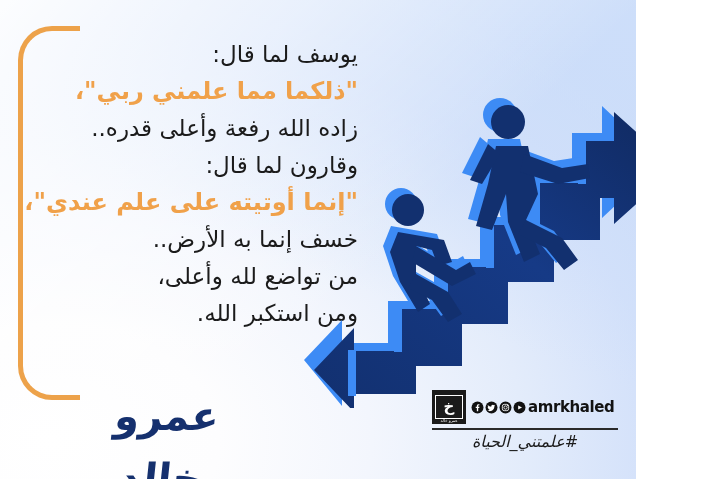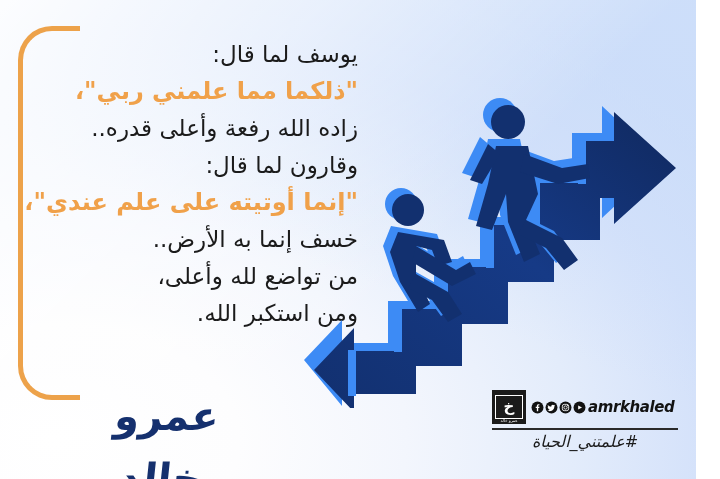--- a/index.html
+++ b/index.html
@@ -2,21 +2,21 @@
 <html><head>
 <meta charset="utf-8">
 <style>
   html, body {
     margin: 0;
     padding: 0;
     background: #ffffff;
   }
   #poster {
     position: relative;
-    width: 696px;
+    width: 636px;
     height: 479px;
     overflow: hidden;
     font-family: "DejaVu Sans", "Liberation Sans", sans-serif;
     background:
       radial-gradient(120% 110% at 8% 92%, #ffffff 0%, #fdfdfe 22%, #f3f6fd 42%, #e3ecfb 62%, #d2e0fa 80%, #c9dbf9 100%);
   }
   
   #bg-wash {
     position: absolute;
     inset: 0;
@@ -133,21 +133,21 @@
   #brand-logo .cap {
     position: absolute;
     bottom: 1px;
     left: 2px;
     right: 2px;
     font-size: 4px;
     color: #ffffff;
     letter-spacing: 0.2px;
     line-height: 5px;
   }
-  #brand-text { flex: 1 1 auto; text-align: left; font-style: italic; }
+  #brand-text { flex: 1 1 auto; text-align: left; }
   #handle-row {
     display: flex;
     align-items: center;
     gap: 1px;
     color: #121212;
     font-size: 15px;
     font-weight: 700;
     line-height: 16px;
   }
   .sico {

